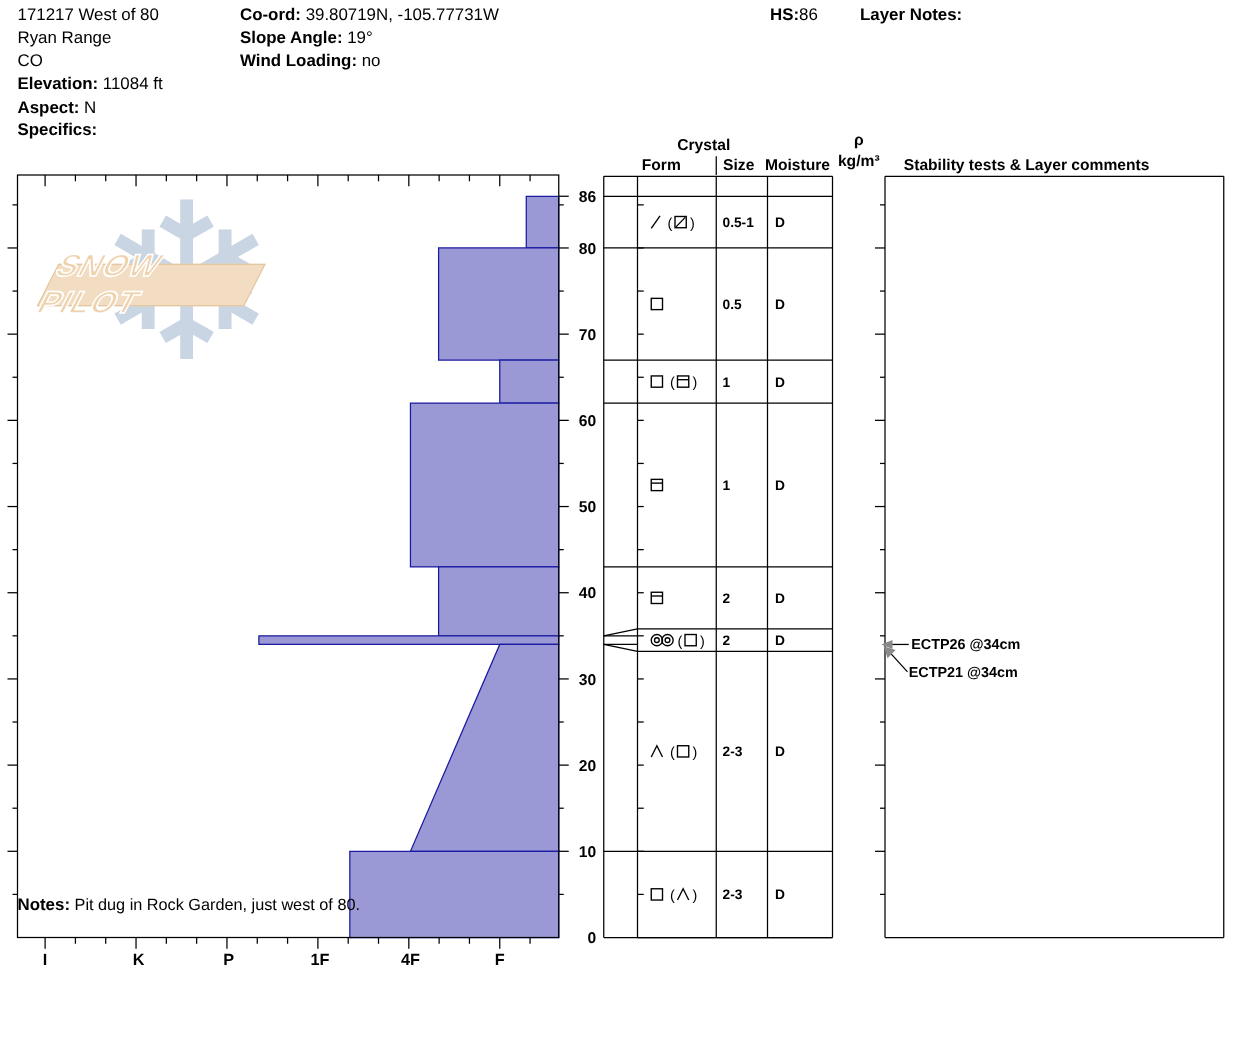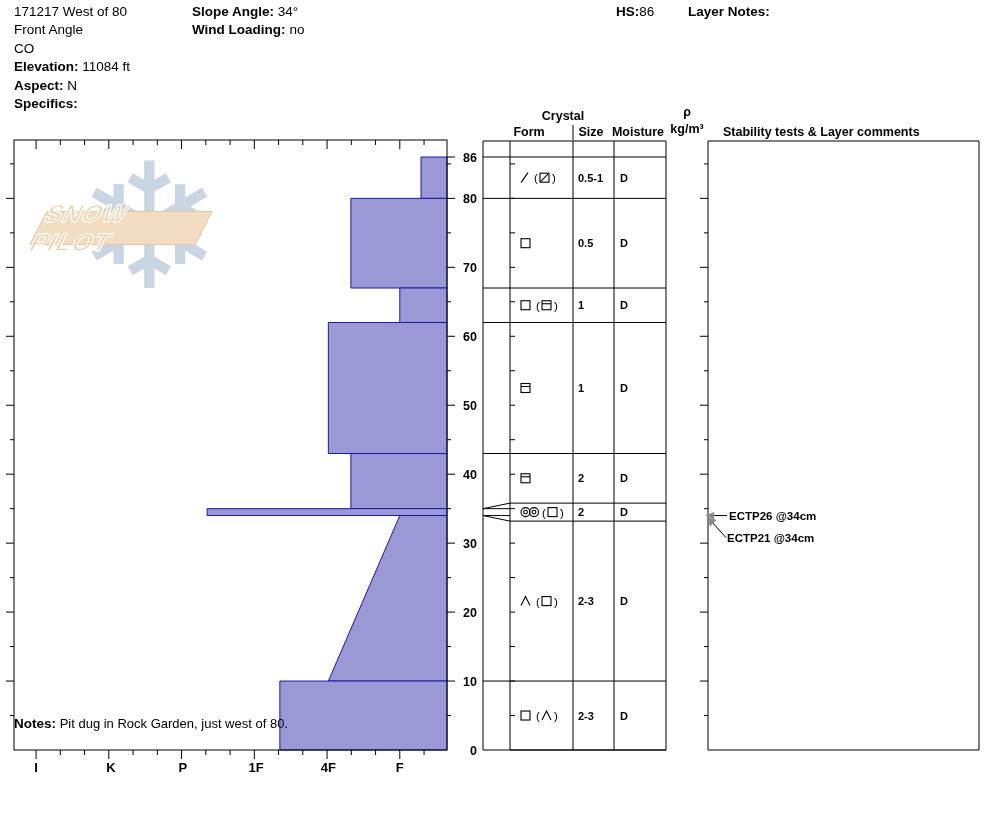--- a/index.html
+++ b/index.html
@@ -16,29 +16,30 @@
   .notes{position:absolute;left:14px;top:716px;font-size:13px;white-space:nowrap;}
   .notes b{font-size:13.5px;}
 </style>
 </head>
 <body>
 
 <div class="page">
 
   <div class="hcol" style="left:14px">
     <div>171217 West of 80</div>
-    <div>Front Angle</div>
+    <div>Ryan Range</div>
     <div>CO</div>
     <div><b>Elevation:</b> <span>11084 ft</span></div>
     <div><b>Aspect:</b> <span>N</span></div>
     <div><b>Specifics:</b></div>
   </div>
 
   <div class="hcol" style="left:192px">
-    <div><b>Slope Angle:</b> <span>34°</span></div>
+    <div><b>Co-ord:</b> <span>39.80719N, -105.77731W</span></div>
+    <div><b>Slope Angle:</b> <span>19°</span></div>
     <div><b>Wind Loading:</b> <span>no</span></div>
   </div>
 
 
   <div class="hcol" style="left:616px">
     <div><b>HS:</b><span>86</span></div>
   </div>
 
   <div class="hcol" style="left:688px">
     <div><b>Layer Notes:</b></div>

